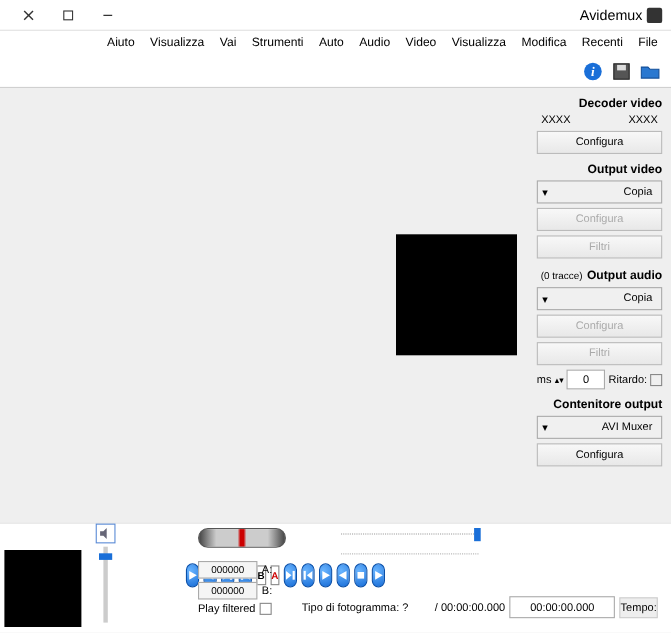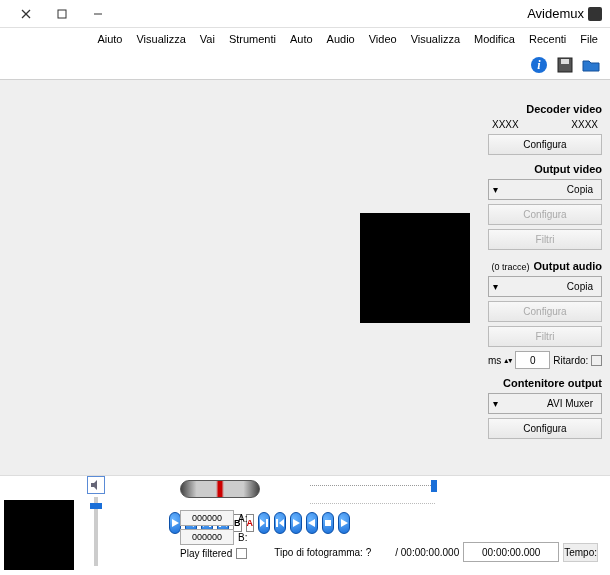--- a/index.html
+++ b/index.html
@@ -11,21 +11,21 @@
   .winbtn { width: 36px; height: 22px; display: flex; align-items: center; justify-content: center; cursor: pointer; }
   .winbtn svg { width: 10px; height: 10px; }
   
   .menubar { height: 22px; display: flex; flex-direction: row-reverse; align-items: center; padding: 0 6px; font-size: 11px; gap: 2px; }
   .menubar span { padding: 2px 6px; cursor: pointer; }
   
   .toolbar { height: 30px; display: flex; flex-direction: row-reverse; align-items: center; padding: 0 8px; border-bottom: 1px solid #d0d0d0; gap: 4px; }
   .tbicon { width: 22px; height: 22px; display: flex; align-items: center; justify-content: center; cursor: pointer; }
   
   .main { position: absolute; top: 80px; right: 0; left: 0; bottom: 100px; background: #efefef; display: flex; flex-direction: row-reverse; }
-  .sidepanel { width: 130px; padding: 19px 8px; display: flex; flex-direction: column; gap: 4px; }
+  .sidepanel { width: 130px; padding: 4px 8px; display: flex; flex-direction: column; gap: 4px; }
   .section-title { font-weight: bold; text-align: right; font-size: 11px; margin-top: 4px; }
   .btn { background: linear-gradient(#f8f8f8,#e8e8e8); border: 1px solid #bbb; height: 21px; display: flex; align-items: center; justify-content: center; font-size: 10px; cursor: pointer; }
   .btn.disabled { color: #aaa; }
   .dropdown { background: #f0f0f0; border: 1px solid #aaa; height: 21px; display: flex; align-items: center; padding: 0 4px; font-size: 10px; cursor: pointer; position: relative; }
   .dropdown .caret { position: absolute; left: 4px; }
   .dropdown .dtext { flex: 1; text-align: right; padding-right: 4px; }
   .ritardo-row { display: flex; flex-direction: row-reverse; align-items: center; gap: 3px; font-size: 10px; }
   .ritardo-row .chk { width: 11px; height: 11px; border: 1px solid #888; }
   .spinner { width: 36px; height: 18px; border: 1px solid #aaa; display: flex; align-items: center; justify-content: center; background: #fff; font-size: 10px; }
   

